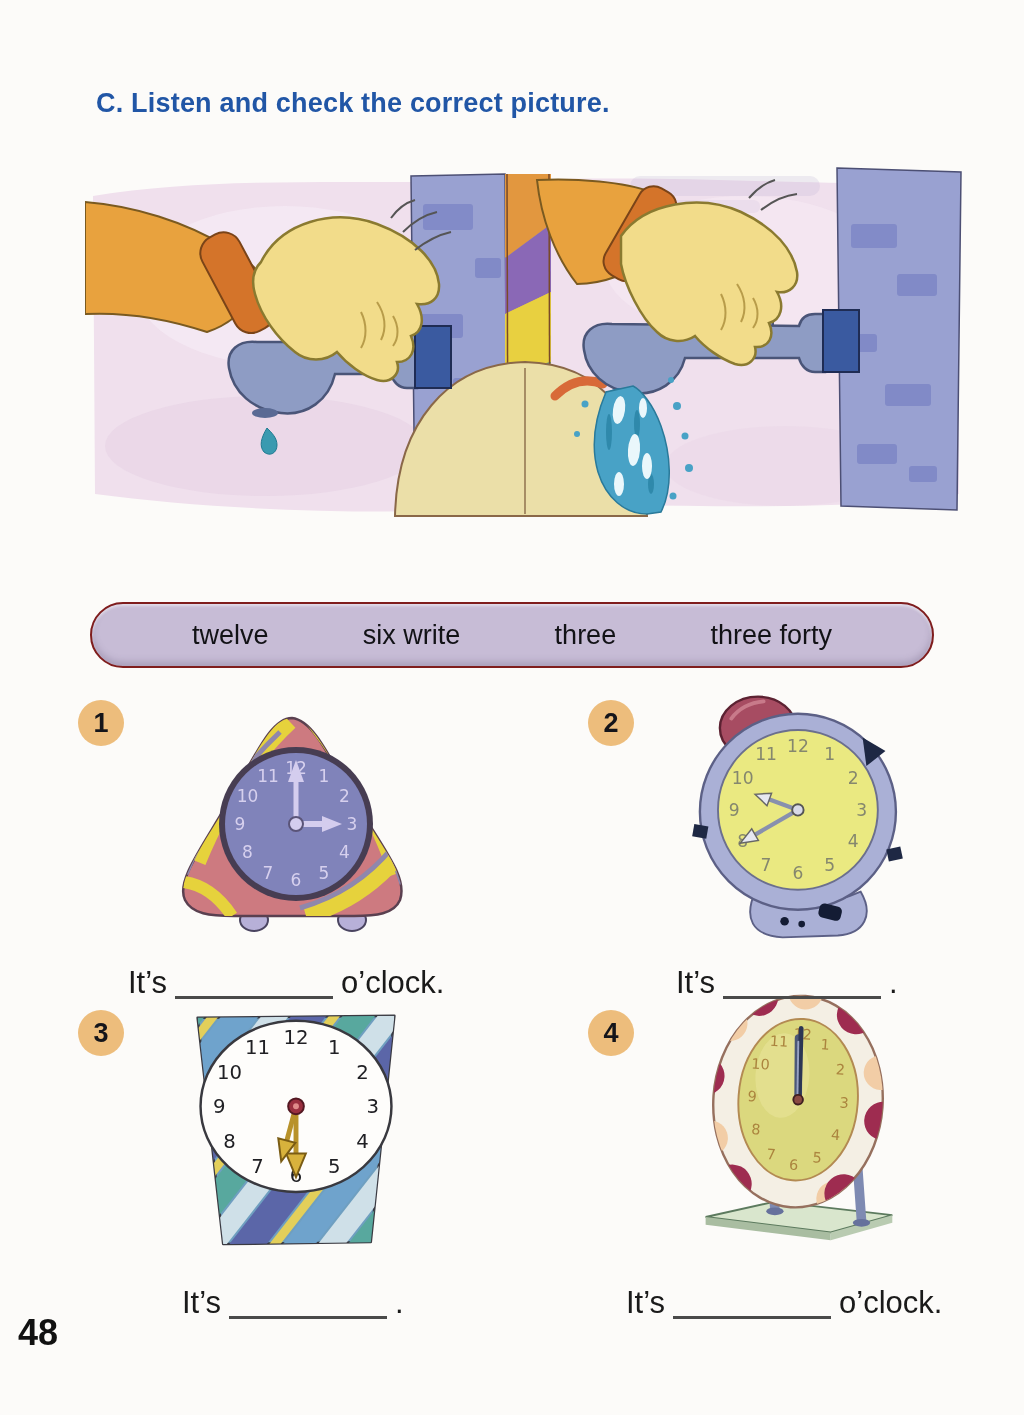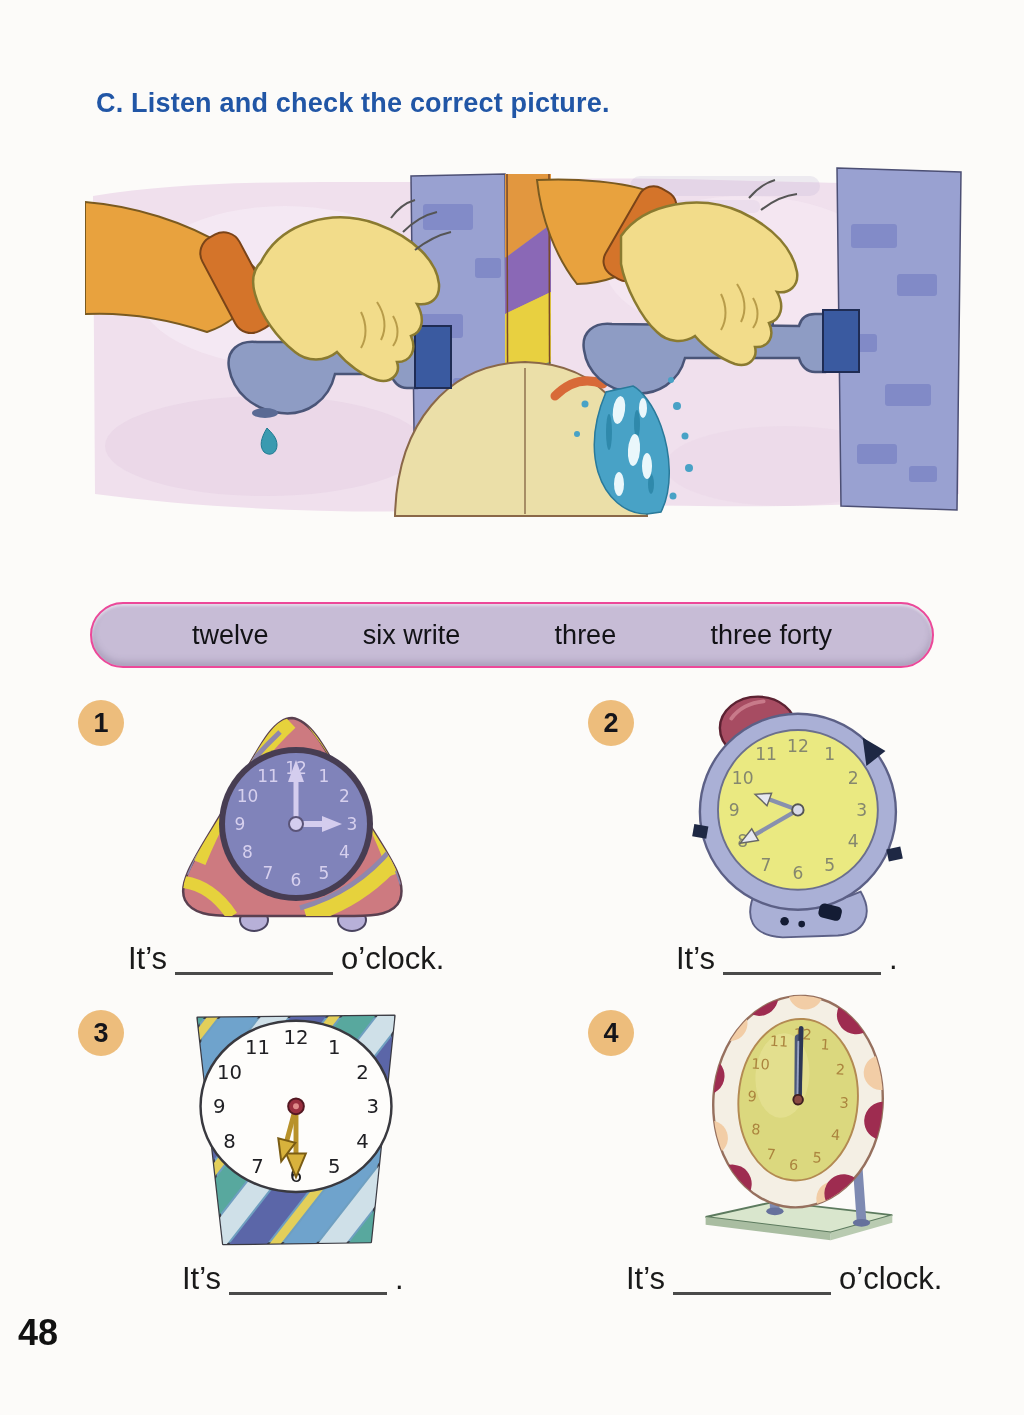--- a/index.html
+++ b/index.html
@@ -13,40 +13,40 @@
   .heading{
     position:absolute;left:84px;margin:12px;
     font-size:27px;font-weight:bold;color:#2156a6;
     letter-spacing:.2px;white-space:nowrap;text-align:right;
   }
   #hc{top:76px;}
   #hd{top:532px;}
   .art{position:absolute;left:85px;top:166px;width:880px;height:352px;}
   .wordbank{
     position:absolute;left:90px;top:602px;width:844px;height:66px;
-    background:#c7bcd6;border:2px solid #ec4899;border-radius:36px;
+    background:#c7bcd6;border:2px solid #7f1d1d;border-radius:36px;
     display:flex;align-items:center;justify-content:space-between;
     padding:0 100px;box-sizing:border-box;
     font-size:27px;color:#121216;
     box-shadow:inset 0 2px 3px rgba(255,255,255,.55), inset 0 -4px 7px rgba(90,80,110,.28);
     white-space:nowrap;
   }
   .badge{
     position:absolute;width:46px;height:46px;border-radius:50%;
     background:#edbd7c;color:#15151a;font-weight:bold;font-size:27px;
     display:flex;align-items:center;justify-content:center;
   }
   #b1{left:78px;top:700px;} #b2{left:588px;top:700px;}
   #b3{left:78px;top:1010px;} #b4{left:588px;top:1010px;}
   .clock{position:absolute;}
   #c1{left:160px;top:706px;width:272px;height:232px;}
   #c2{left:676px;top:690px;width:240px;height:255px;}
   #c3{left:162px;top:1002px;width:268px;height:248px;}
   #c4{left:696px;top:990px;width:204px;height:254px;}
-  .sentence{position:absolute;font-size:31px;color:#1a1a1a;white-space:nowrap;}
+  .sentence{position:absolute;font-size:31px;color:#1a1a1a;white-space:nowrap;margin-top:24px;}
   .sentence .blank{
     display:inline-block;width:158px;height:34px;
     border-bottom:3px solid #4a4a4a;margin:0 8px;vertical-align:-6px;
   }
   #s1{left:128px;top:938px;} #s2{left:676px;top:938px;}
   #s3{left:182px;top:1258px;} #s4{left:626px;top:1258px;}
   .pagenum{position:absolute;left:18px;top:1312px;font-size:36px;font-weight:bold;color:#111;}
   
   .nums text{text-anchor:middle;font-family:"DejaVu Sans",sans-serif;}
   .n1 text{fill:#d6d0ee;font-size:17px;}

